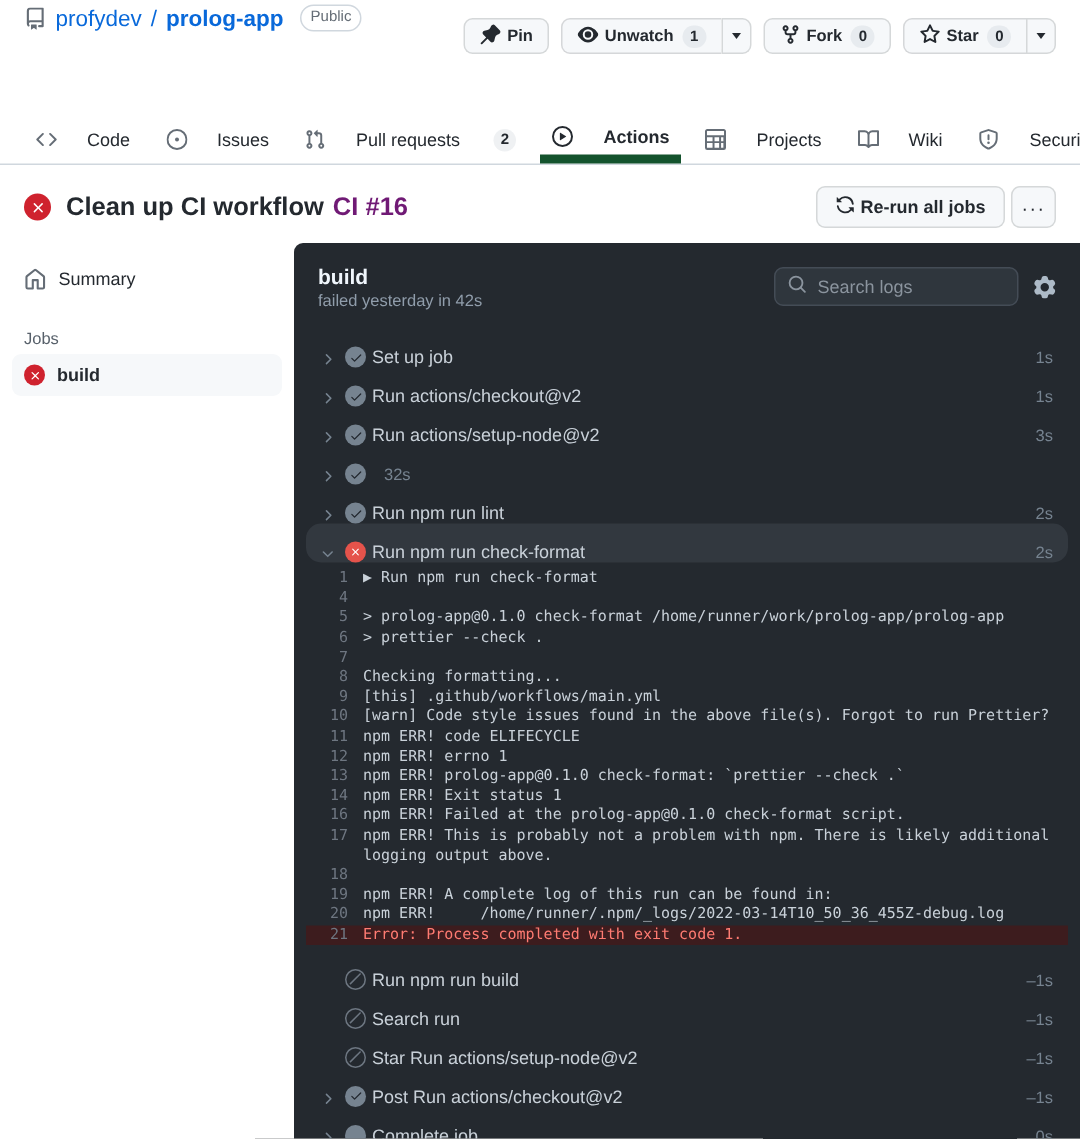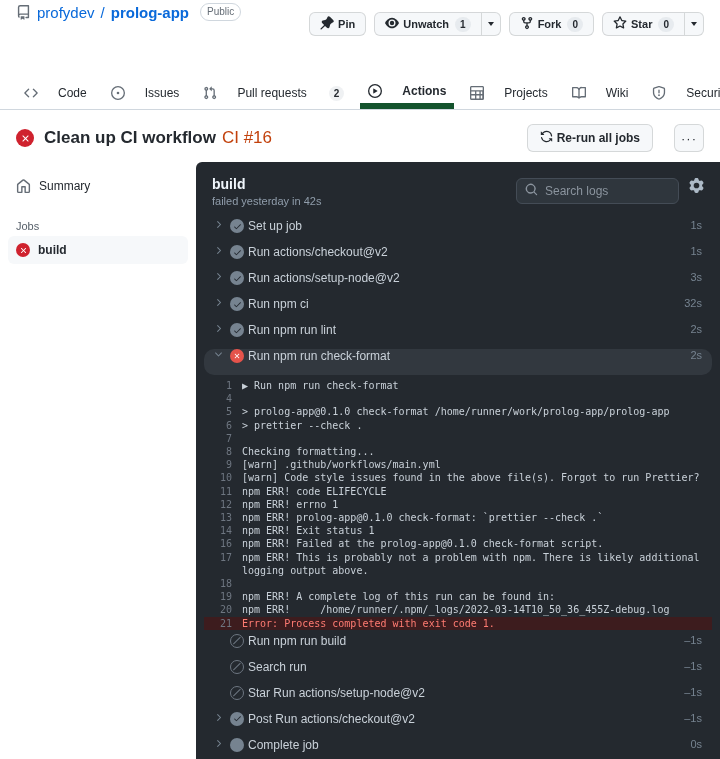--- a/index.html
+++ b/index.html
@@ -121,22 +121,22 @@
   .status-x {
     width: 18px; height: 18px;
     border-radius: 50%;
     background: #cf222e;
     display: inline-flex; align-items: center; justify-content: center;
     margin-right: 10px;
     flex: 0 0 auto;
   }
   .status-x svg { display:block; }
   .run-title { font-size: 17px; font-weight: bold; color: #24292f; }
-  .run-subtitle { font-size: 17px; color: #c2410c; font-weight: normal; margin-left: 6px; }
-  .run-actions { position: absolute; right: 16px; top: 14px; display: flex; gap: 21px; align-items: center; margin-left: 16px; }
+  .run-subtitle { font-size: 17px; color: #701a75; font-weight: bold; margin-left: 6px; }
+  .run-actions { position: absolute; right: 16px; top: 14px; display: flex; gap: 4px; align-items: center; margin-left: 16px; }
   .btn-rerun { height: 28px; font-size: 12px; padding: 3px 12px; }
   .btn-ellipsis {
     height: 28px; width: 30px;
     display: inline-flex; align-items: center; justify-content: center;
     background: #f6f8fa;
     border: 1px solid rgba(27,31,36,0.15);
     border-radius: 6px;
     cursor: pointer;
     color: #24292f;
     font-size: 13px;
@@ -191,21 +191,21 @@
   }
   .log-head {
     padding: 14px 16px 12px 16px;
     display: flex;
     align-items: flex-start;
     justify-content: space-between;
     flex: 0 0 auto;
   }
   .log-head-left .log-job-name { font-size: 14px; font-weight: bold; color: #f0f6fc; }
   .log-head-left .log-job-meta { font-size: 11px; color: #909dab; margin-top: 3px; }
-  .log-head-right { display: flex; gap: 10px; padding-top: 2px; }
+  .log-head-right { display: flex; align-items: center; gap: 10px; padding-top: 2px; }
   .search-box {
     display: flex; align-items: center; gap: 7px;
     background: #2f363d;
     border: 1px solid #444c56;
     border-radius: 6px;
     height: 26px;
     width: 163px;
     padding: 0 8px;
     color: #8b949e;
     font-size: 12px;
@@ -216,21 +216,21 @@
     color: #c9d1d9; font-size: 12px; width: 100%;
     font-family: "Liberation Sans", sans-serif;
   }
   .search-box input::placeholder { color: #8b949e; }
   .gear-btn { color: #adbac7; cursor: pointer; display: inline-flex; }
 
   .log-steps { flex: 1; overflow: hidden; padding: 0 8px 8px 8px; }
 
   .step-row {
     display: flex;
-    align-items: flex-start;
+    align-items: flex-end;
     height: 26px;
     padding: 0 10px 0 6px;
     border-radius: 6px;
     font-size: 12px;
     color: #c9d1d9;
     cursor: pointer;
     margin-bottom: 0;
   }
   .step-row.expanded { background: #32383f; border-radius: 10px; }
   .step-chev {
@@ -532,21 +532,20 @@
               <path d="M6.22 3.22a.75.75 0 0 1 1.06 0l4.25 4.25a.75.75 0 0 1 0 1.06l-4.25 4.25a.75.75 0 0 1-1.06-1.06L9.94 8 6.22 4.28a.75.75 0 0 1 0-1.06Z"></path>
             </svg>
           </span>
           <span class="step-status">
             <span class="ico-success">
               <svg width="9" height="9" viewBox="0 0 16 16" fill="#22272e">
                 <path d="M13.78 4.22a.75.75 0 0 1 0 1.06l-7.25 7.25a.75.75 0 0 1-1.06 0L2.22 9.28a.751.751 0 0 1 .018-1.042.751.751 0 0 1 1.042-.018L6 10.94l6.72-6.72a.75.75 0 0 1 1.06 0Z"></path>
               </svg>
             </span>
           </span>
-          <span class="step-label">Run npm ci</span>
           <span class="step-time">32s</span>
         </div>
         <div class="step-row">
           <span class="step-chev">
             <svg width="11" height="11" viewBox="0 0 16 16" fill="currentColor">
               <path d="M6.22 3.22a.75.75 0 0 1 1.06 0l4.25 4.25a.75.75 0 0 1 0 1.06l-4.25 4.25a.75.75 0 0 1-1.06-1.06L9.94 8 6.22 4.28a.75.75 0 0 1 0-1.06Z"></path>
             </svg>
           </span>
           <span class="step-status">
             <span class="ico-success">
@@ -594,21 +593,21 @@
           <div class="log-line">
             <span class="ln">7</span>
             <span class="lt"></span>
           </div>
           <div class="log-line">
             <span class="ln">8</span>
             <span class="lt">Checking formatting...</span>
           </div>
           <div class="log-line">
             <span class="ln">9</span>
-            <span class="lt">[warn] .github/workflows/main.yml</span>
+            <span class="lt">[this] .github/workflows/main.yml</span>
           </div>
           <div class="log-line">
             <span class="ln">10</span>
             <span class="lt">[warn] Code style issues found in the above file(s). Forgot to run Prettier?</span>
           </div>
           <div class="log-line">
             <span class="ln">11</span>
             <span class="lt">npm ERR! code ELIFECYCLE</span>
           </div>
           <div class="log-line">

